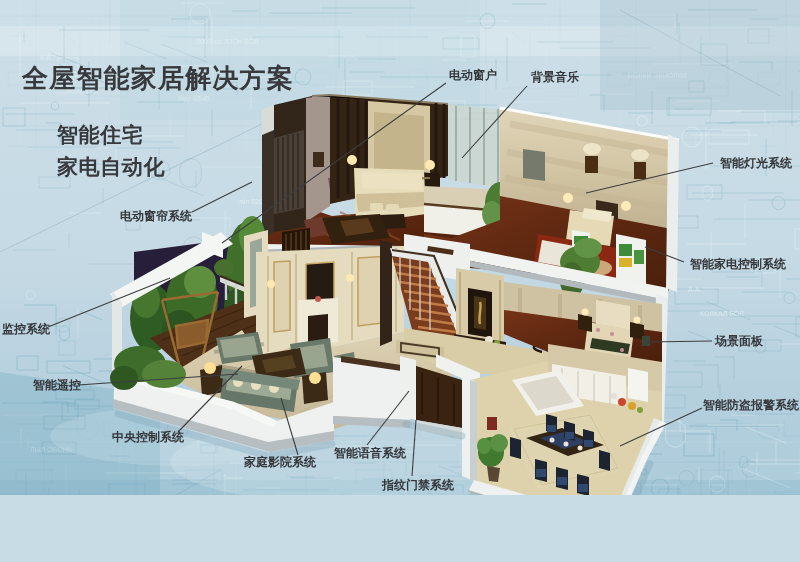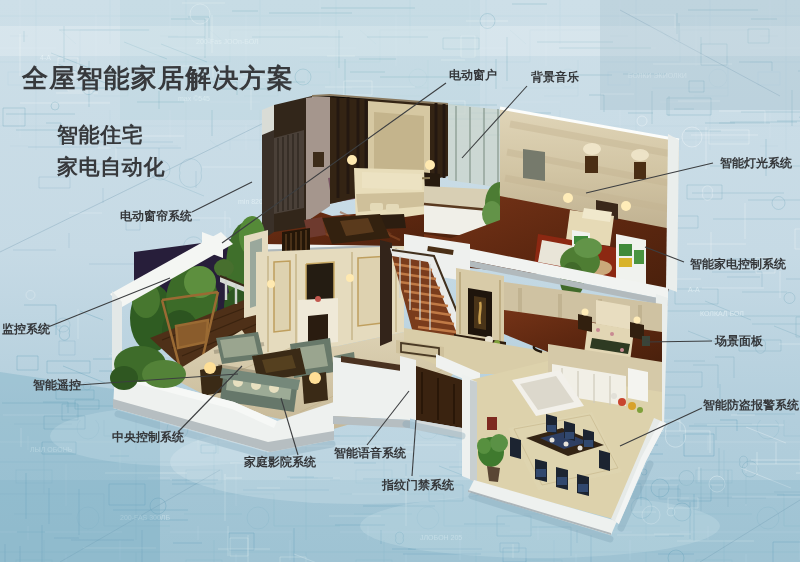--- a/index.html
+++ b/index.html
@@ -1,16 +1,16 @@
 <!DOCTYPE html>
 <html><head>
 <meta charset="utf-8">
 <style>
 html,body{margin:0;padding:0;background:#c8dce6;}
-#stage{width:800px;height:562px;position:relative;overflow:hidden;font-family:"Liberation Sans",sans-serif;}
+#stage{width:800px;height:495px;position:relative;overflow:hidden;font-family:"Liberation Sans",sans-serif;}
 svg{display:block;}
 </style>
 </head>
 <body>
 <div id="stage">
 <svg width="800" height="562" viewBox="0 0 800 562">
 <defs>
 <linearGradient id="bgGrad" x1="0" y1="0" x2="0" y2="1">
  <stop offset="0" stop-color="#cddfe8"></stop>
  <stop offset="0.45" stop-color="#c6dae5"></stop>

